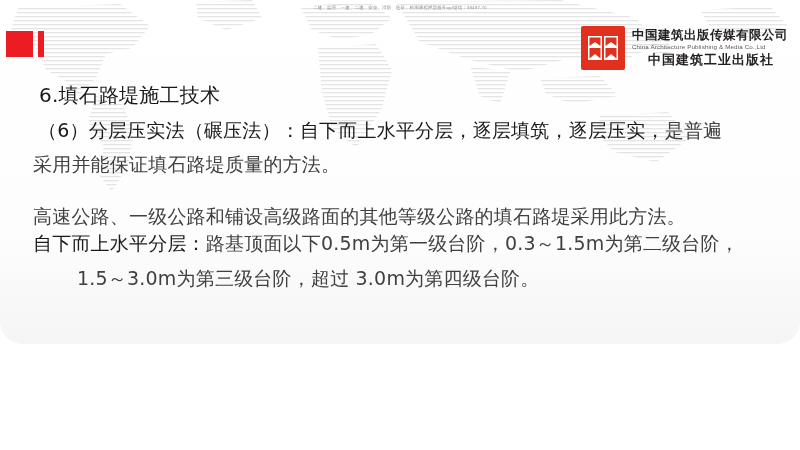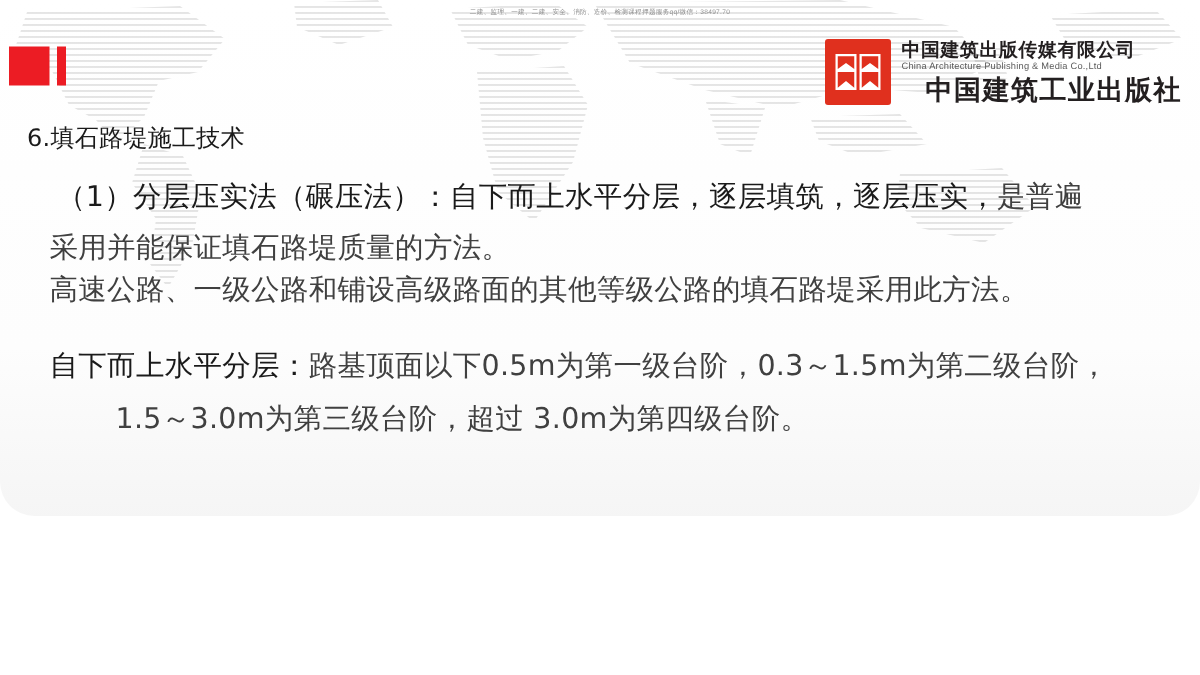--- a/index.html
+++ b/index.html
@@ -95,27 +95,27 @@
     white-space: nowrap;
   }
   .logo-en {
     font-size: 6.2px;
     color: #5a5a5a;
     letter-spacing: 0.15px;
     margin-top: 2.5px;
     white-space: nowrap;
   }
   .logo-cn2 {
-    font-size: 18px;
+    font-size: 13px;
     color: #231f20;
     font-weight: 700;
     letter-spacing: 1px;
     margin-top: 3px;
     white-space: nowrap;
-    font-family: Liberation Serif, serif;
+    font-family: Liberation Mono, monospace;
     padding-left: 16px;
   }
 
   
   .watermark {
     position: absolute;
     width: 100%;
     text-align: center;
     font-size: 4.4px;
     color: #8e8e8e;
@@ -134,26 +134,26 @@
   }
   .line {
     position: absolute;
     white-space: nowrap;
     font-family: "DejaVu Sans", "Liberation Sans", sans-serif;
     font-size: 19px;
     color: #1a1a1a;
     letter-spacing: 0.2px;
   }
   .heading {
-    left: 18px; top: 82px;
-    font-size: 16px;
+    left: 39px; top: 82px;
+    font-size: 20px;
   }
   .l1 { left: 38px; top: 118px; }
   .l2 { left: 33px; top: 152px; }
-  .l3 { left: 33px; top: 180px; text-align: center; }
+  .l3 { left: 33px; top: 204px; text-align: center; }
   .l4 { left: 33px; top: 231px; }
   .l5 { left: 33px; top: 266px; margin-left: 44px; }
   .red { color: #404040; }
   .blk { color: #1a1a1a; }
 </style>
 </head>
 <body>
 
 <div id="slide">
 
@@ -240,21 +240,21 @@
     </div>
   </div>
 
   <div class="watermark watermark-top">二建、监理、一建、二建、安全、消防、造价、检测课程押题服务qq/微信：38497.70</div>
   <div class="watermark watermark-bottom">名师面授精华、考点内训、考点串讲、习题精卷、章前三页纸、快速押题服务qq/微信：38497.70</div>
 
   <div class="content">
     <div class="line heading">6.填石路堤施工技术</div>
 
     <div class="line l1">
-      <span class="blk">（1）分层压实法（碾压法）：自下而上水平分层，逐层填筑，逐层压实，</span><span class="red">是普遍</span>
+      <span class="blk">（6）分层压实法（碾压法）：自下而上水平分层，逐层填筑，逐层压实，</span><span class="red">是普遍</span>
     </div>
 
     <div class="line l2">
       <span class="red">采用并能保证填石路堤质量的方法。</span>
     </div>
 
     <div class="line l3">
       <span class="red">高速公路、一级公路和铺设高级路面的其他等级公路的填石路堤采用此方法。</span>
     </div>
 

